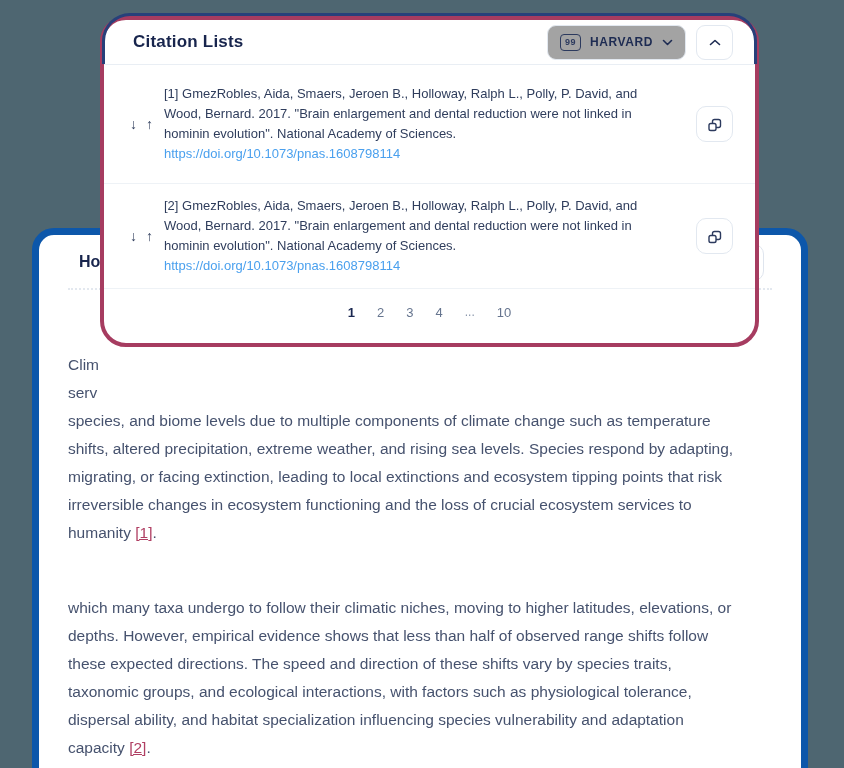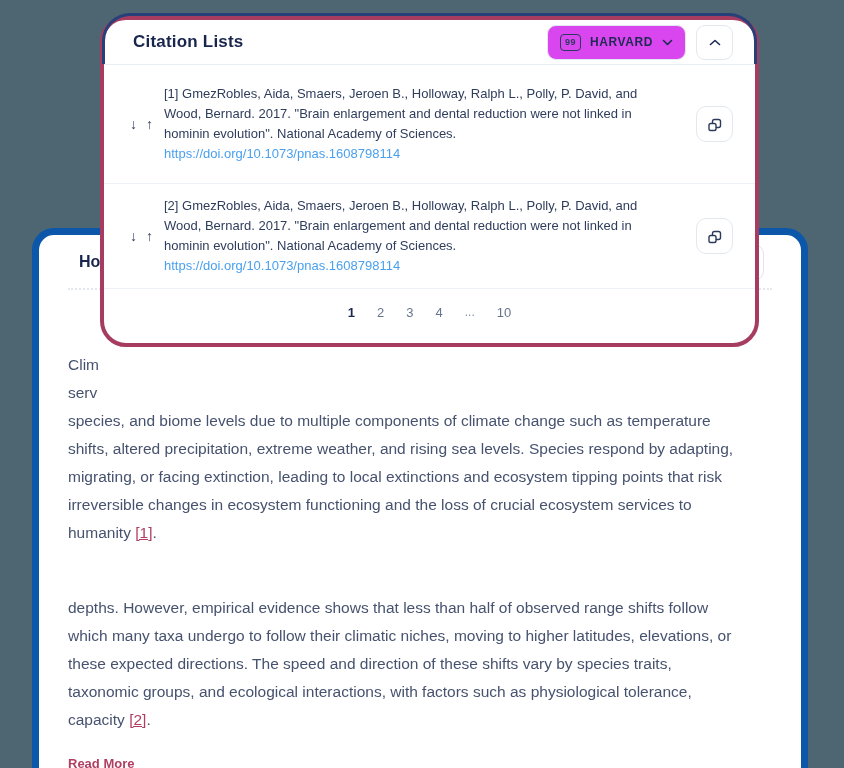--- a/index.html
+++ b/index.html
@@ -51,21 +51,21 @@
     border-radius:28px 28px 0 0; z-index:-1;
   }
   .cite-header {
     height:45px; display:flex; align-items:center; justify-content:space-between;
     padding:0 22px 0 29px; border-bottom:1px solid #e9eef4;
   }
   .cite-title { font-size:17px; font-weight:700; color:#18254d; letter-spacing:.2px; }
   .cite-controls { display:flex; align-items:center; gap:10px; }
   .style-btn {
     display:flex; align-items:center; gap:9px; cursor:pointer;
-    border:1px solid #e2e8f0; border-radius:9px; background:#d946ef;
+    border:1px solid #e2e8f0; border-radius:9px; background:#a3a3a3;
     padding:8px 12px;
   }
   .quote-badge {
     width:21px; height:17px; border:1.6px solid #2c3a5e; border-radius:4px;
     font-size:9px; font-weight:700; color:#2c3a5e;
     display:flex; align-items:center; justify-content:center; letter-spacing:.5px;
   }
   .style-label { font-size:12px; font-weight:700; color:#1d2b52; letter-spacing:.6px; }
   .collapse-btn {
     width:37px; height:35px; border:1px solid #e2e8f0; border-radius:9px;
@@ -115,24 +115,25 @@
         <div class="line">Clim</div>
         <div class="line">serv</div>
         <div class="line">species, and biome levels due to multiple components of climate change such as temperature</div>
         <div class="line">shifts, altered precipitation, extreme weather, and rising sea levels. Species respond by adapting,</div>
         <div class="line">migrating, or facing extinction, leading to local extinctions and ecosystem tipping points that risk</div>
         <div class="line">irreversible changes in ecosystem functioning and the loss of crucial ecosystem services to</div>
         <div class="line"><span>humanity </span><a class="ref">[1]</a><span>.</span></div>
       </div>
 
       <div class="para">
+        <div class="line">which many taxa undergo to follow their climatic niches, moving to higher latitudes, elevations, or</div>
         <div class="line">depths. However, empirical evidence shows that less than half of observed range shifts follow</div>
-        <div class="line">which many taxa undergo to follow their climatic niches, moving to higher latitudes, elevations, or</div>
         <div class="line">these expected directions. The speed and direction of these shifts vary by species traits,</div>
         <div class="line">taxonomic groups, and ecological interactions, with factors such as physiological tolerance,</div>
+        <div class="line">dispersal ability, and habitat specialization influencing species vulnerability and adaptation</div>
         <div class="line"><span>capacity </span><a class="ref">[2]</a><span>.</span></div>
       </div>
 
       <a class="read-more">Read More</a>
 
       
     </div>
   </div>
 </div>
 

